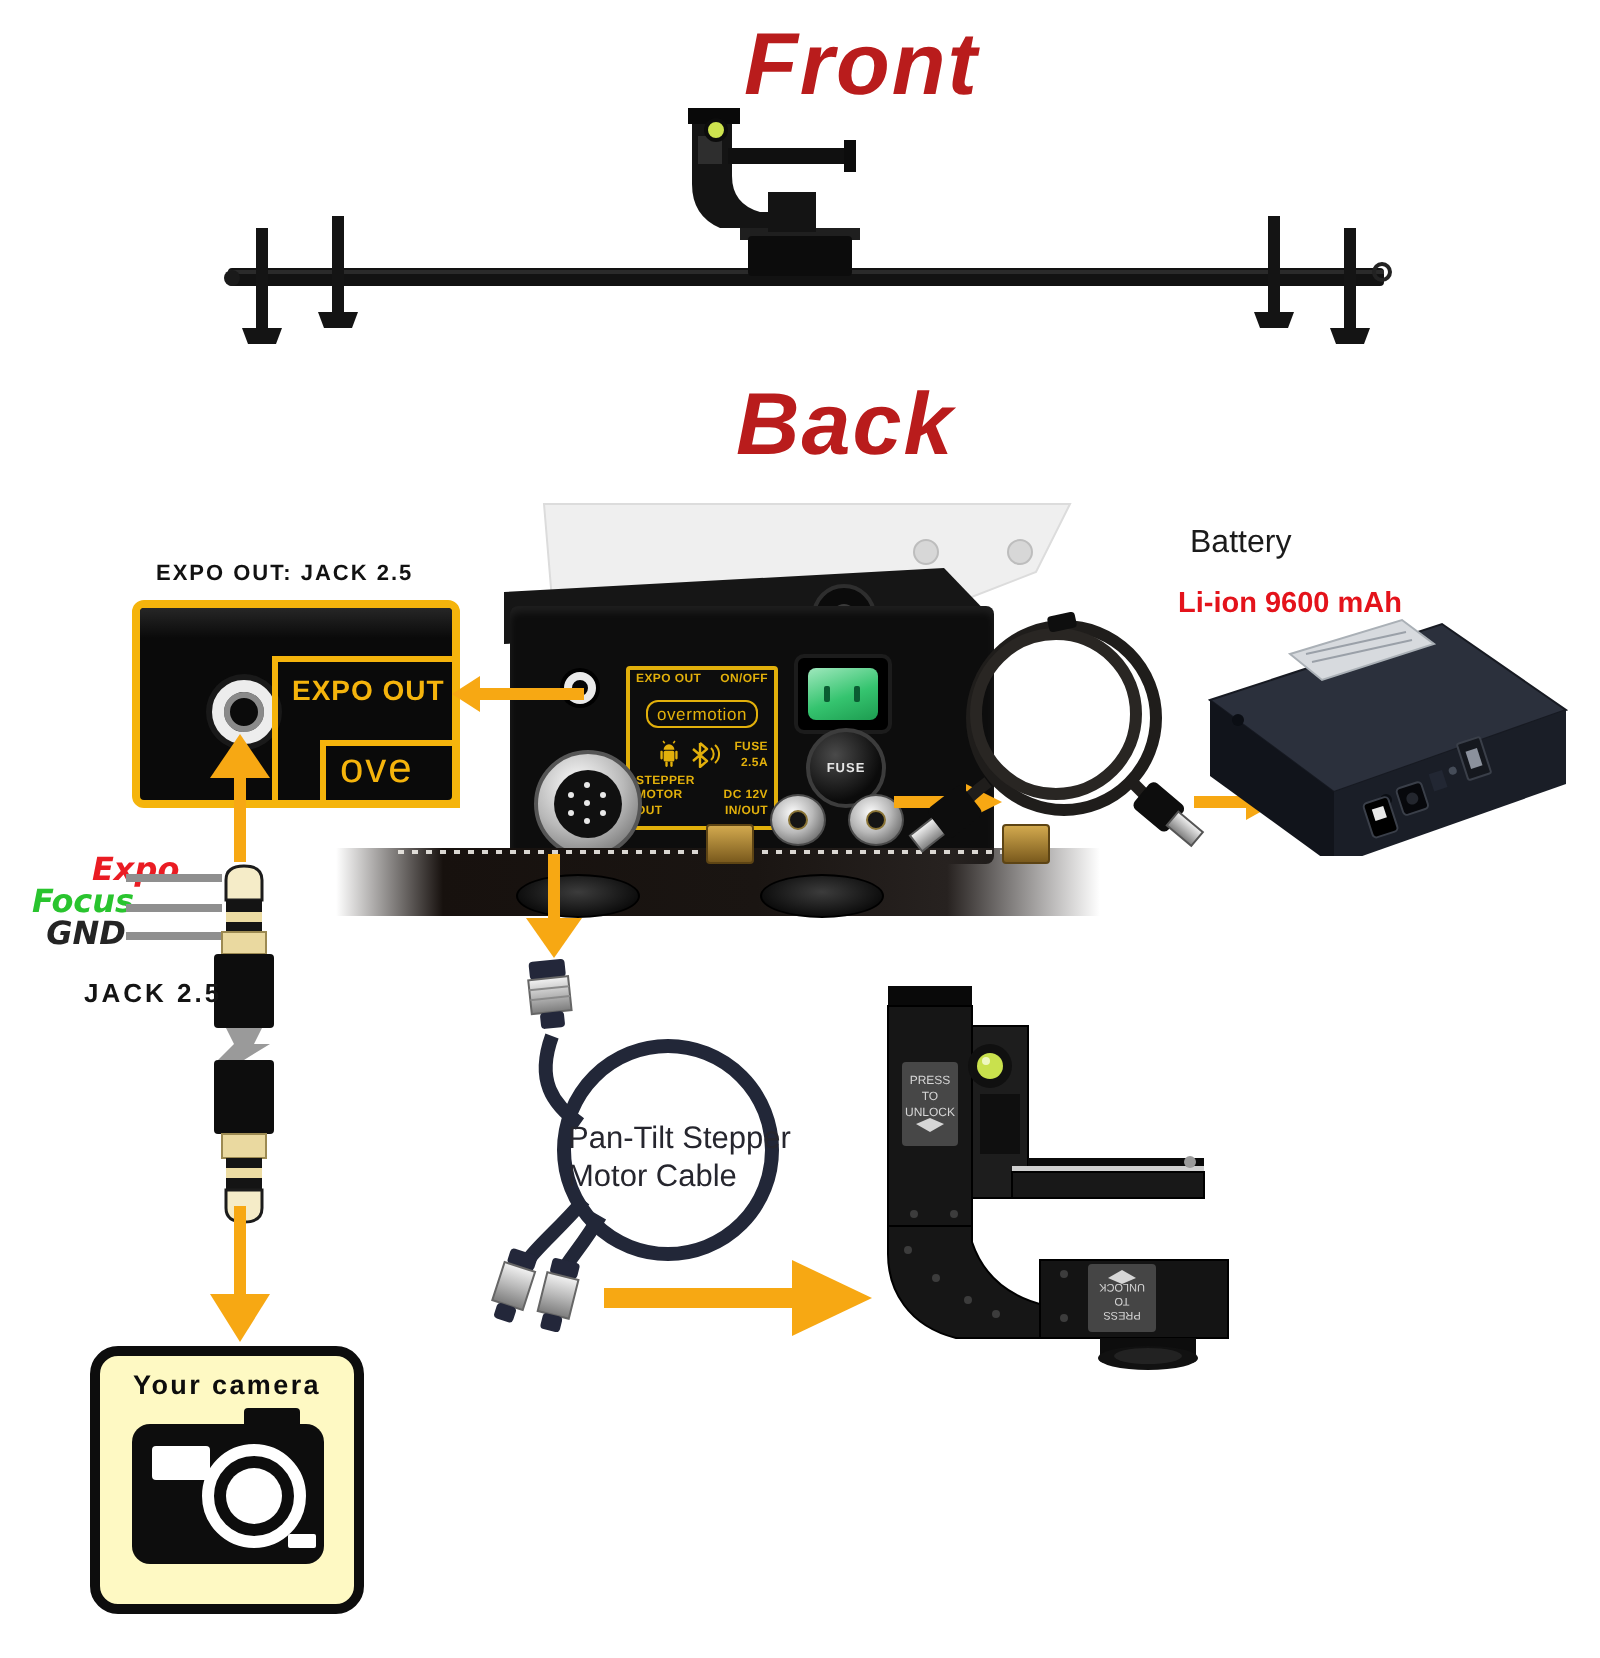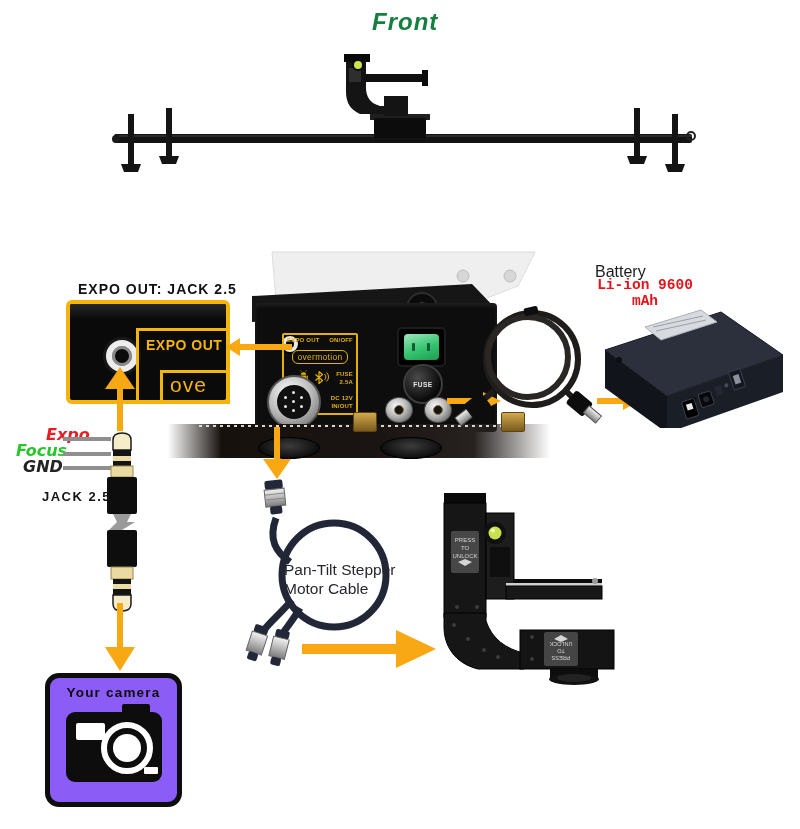--- a/index.html
+++ b/index.html
@@ -1,39 +1,39 @@
 <!DOCTYPE html>
 <html><head>
 <meta charset="utf-8">
 <style>
   html,body{margin:0;padding:0;background:#fff;}
   #canvas{position:relative;width:800px;height:829px;background:#ffffff;overflow:hidden;
           font-family:"Liberation Sans",sans-serif;color:#1d1d1d;}
   .abs{position:absolute;}
-  .view-title{font-style:italic;font-weight:600;font-size:24px;color:#15803d;letter-spacing:1px;}
-  
-  .zoom-heading{font-size:14px;font-weight:bold;letter-spacing:1px;color:#121212;white-space:nowrap;}
+  .view-title{font-style:italic;font-weight:600;font-size:44px;color:#b91c1c;letter-spacing:1px;}
+  
+  .zoom-heading{font-size:11px;font-weight:bold;letter-spacing:1px;color:#121212;white-space:nowrap;}
   .zoom-box{left:66px;top:300px;width:156px;height:96px;background:#0a0a0a;
             border:4px solid #f5b40c;border-radius:6px;}
   .zoom-topstrip{position:absolute;left:0;top:0;right:0;height:15px;
                  background:linear-gradient(#262626,#0a0a0a);border-radius:2px 2px 0 0;}
   .socket{position:absolute;left:36px;top:36px;width:20px;height:20px;border-radius:50%;
           background:#0b0b0b;border:6px solid #ededed;box-shadow:0 0 0 3px #191919, inset 0 0 0 3px #8a8a8a;}
   .inner-box1{position:absolute;right:-4px;bottom:-4px;width:88px;height:70px;
               border:3px solid #f5b40c;}
   .inner-label{position:absolute;left:7px;top:6px;font-size:14px;font-weight:bold;color:#f5b40c;letter-spacing:.5px;}
   .inner-box2{position:absolute;right:0;bottom:0;width:64px;height:28px;
               border-left:3px solid #f5b40c;border-top:3px solid #f5b40c;}
   .logo-partial{position:absolute;left:7px;top:0px;font-size:21px;color:#f5b40c;letter-spacing:1px;}
   
   .control-box{left:255px;top:303px;width:242px;height:129px;background:#0d0d0d;border-radius:4px;
                box-shadow:inset 0 3px 4px rgba(255,255,255,.08);}
   .expo-hole{position:absolute;left:27px;top:33px;width:8px;height:8px;border-radius:50%;
              background:#050505;border:4px solid #e9e9e9;box-shadow:0 0 0 2px #000;}
-  .panel{position:absolute;left:27px;top:30px;width:72px;height:78px;border:2px solid #e2b00b;border-radius:2px;}
+  .panel{position:absolute;left:58px;top:30px;width:72px;height:78px;border:2px solid #e2b00b;border-radius:2px;}
   .panel-row{display:flex;justify-content:space-between;padding:2px 3px 0 3px;}
   .ylab{font-size:6px;font-weight:bold;color:#e2b00b;letter-spacing:.2px;line-height:1.3;}
   .logo-box{margin:5px auto 0 auto;width:54px;border:1.5px solid #e2b00b;border-radius:6px;
             font-size:8.5px;color:#e2b00b;text-align:center;padding:1px 0;letter-spacing:.3px;}
   .icons-row{position:absolute;left:13px;top:35px;display:flex;align-items:center;gap:3px;}
   .fuse-rating{position:absolute;right:3px;top:36px;text-align:right;}
   .stepper-label{position:absolute;left:3px;bottom:2px;}
   .dc-label{position:absolute;right:3px;bottom:2px;text-align:right;}
   .switch{position:absolute;left:142px;top:24px;width:45px;height:36px;background:#000;
           border-radius:5px;border:2px solid #1c1c1c;}
@@ -67,21 +67,21 @@
   
   .plain-label{font-size:15px;color:#222;line-height:1.25;}
   .battery-title{font-size:16px;color:#1b1b1b;text-align:left;}
   .battery-sub{font-size:14.5px;font-weight:bold;color:#e4131b;text-align:center;}
   .pin-label{font-family:"DejaVu Sans",sans-serif;font-style:italic;font-weight:bold;font-size:16px;
              text-align:right;line-height:1;}
   .pin-line{position:absolute;left:63px;width:48px;height:4px;background:#8f8f8f;}
   .jack-label{font-size:13px;font-weight:bold;letter-spacing:1.5px;color:#141414;}
   .cable-text{font-size:15.5px;color:#26262e;line-height:1.25;}
   
-  .camera-box{left:45px;top:673px;width:127px;height:124px;background:#8b5cf6;
+  .camera-box{left:45px;top:673px;width:127px;height:124px;background:#fef9c3;
               border:5px solid #0d0d0d;border-radius:14px;}
   .camera-label{margin-top:7px;text-align:center;font-size:13.5px;font-weight:600;letter-spacing:1.2px;color:#0d0d0d;}
   .arrow{fill:#f7a813;}
 </style>
 </head>
 <body>
 
 <div id="canvas">
 
   <div class="abs view-title" style="left:372px;top:8px;">Front</div>
@@ -110,20 +110,21 @@
       <rect x="276" y="44" width="24" height="20" fill="#141414"></rect>
       <path d="M238,6 L258,6 L258,36 Q258,50 272,54 L276,54 L276,62 L252,62 Q238,56 238,40 Z" fill="#141414"></path>
       <rect x="256" y="22" width="62" height="8" fill="#101010"></rect>
       <rect x="314" y="18" width="6" height="16" fill="#0c0c0c"></rect>
       <rect x="236" y="2" width="26" height="8" fill="#090909"></rect>
       <rect x="241" y="16" width="12" height="14" fill="#2e2e2e"></rect>
       <circle cx="250" cy="13" r="5" fill="#cde34f" stroke="#0c0c0c" stroke-width="2"></circle>
     </g>
   </svg>
 
+  <div class="abs view-title" style="left:368px;top:188px;">Back</div>
 
   <svg class="abs" style="left:250px;top:250px;" width="290" height="78" viewBox="0 0 290 78">
     <polygon points="22,2 285,2 268,36 232,50 26,50" fill="#efefef" stroke="#dcdcdc"></polygon>
     <circle cx="213" cy="26" r="6" fill="#d7d7d7" stroke="#bdbdbd"></circle>
     <circle cx="260" cy="26" r="6" fill="#d7d7d7" stroke="#bdbdbd"></circle>
     <polygon points="2,46 222,34 247,60 2,72" fill="#161616"></polygon>
     <circle cx="172" cy="58" r="15" fill="#0b0b0b" stroke="#2e2e2e" stroke-width="2"></circle>
     <circle cx="172" cy="58" r="6" fill="#3a3a3a"></circle>
   </svg>
 
@@ -254,21 +255,21 @@
       <rect x="16" y="105" width="22" height="19" rx="3" fill="#0d0d0d"></rect>
     </g>
     <path d="M112,96 C118,102 122,106 126,110" stroke="#1f1d1b" stroke-width="6" fill="none"></path>
     <g transform="rotate(40 130 112)">
       <rect x="116" y="104" width="22" height="17" rx="3" fill="#0d0d0d"></rect>
       <rect x="136" y="108" width="16" height="9" fill="url(#silver)" stroke="#555"></rect>
     </g>
   </svg>
 
   <div class="abs battery-title" style="left:595px;top:263px;width:100px;">Battery</div>
-  <div class="abs battery-sub" style="left:580px;top:277px;width:130px;font-family:Liberation Mono, monospace;">Li-ion 9600 mAh</div>
+  <div class="abs battery-sub" style="left:580px;top:294px;width:130px;">Li-ion 9600 mAh</div>
 
   <svg class="abs" style="left:593px;top:300px;" width="195" height="128" viewBox="0 0 195 128">
     <polygon points="12,50 128,12 190,55 74,96" fill="#2b303c" stroke="#171a22"></polygon>
     <polygon points="74,96 190,55 190,92 74,133" fill="#1a1e27"></polygon>
     <polygon points="12,50 74,96 74,133 12,88" fill="#11141b"></polygon>
     <polygon points="52,27 108,10 124,22 68,40" fill="#d7dade" stroke="#aab0b6"></polygon>
     <line x1="60" y1="27" x2="110" y2="16" stroke="#9aa0a8"></line>
     <line x1="63" y1="31" x2="113" y2="20" stroke="#9aa0a8"></line>
     <circle cx="26" cy="60" r="3" fill="#0b0e14"></circle>
     <circle cx="100" cy="100" r="3" fill="#0b0e14"></circle>

